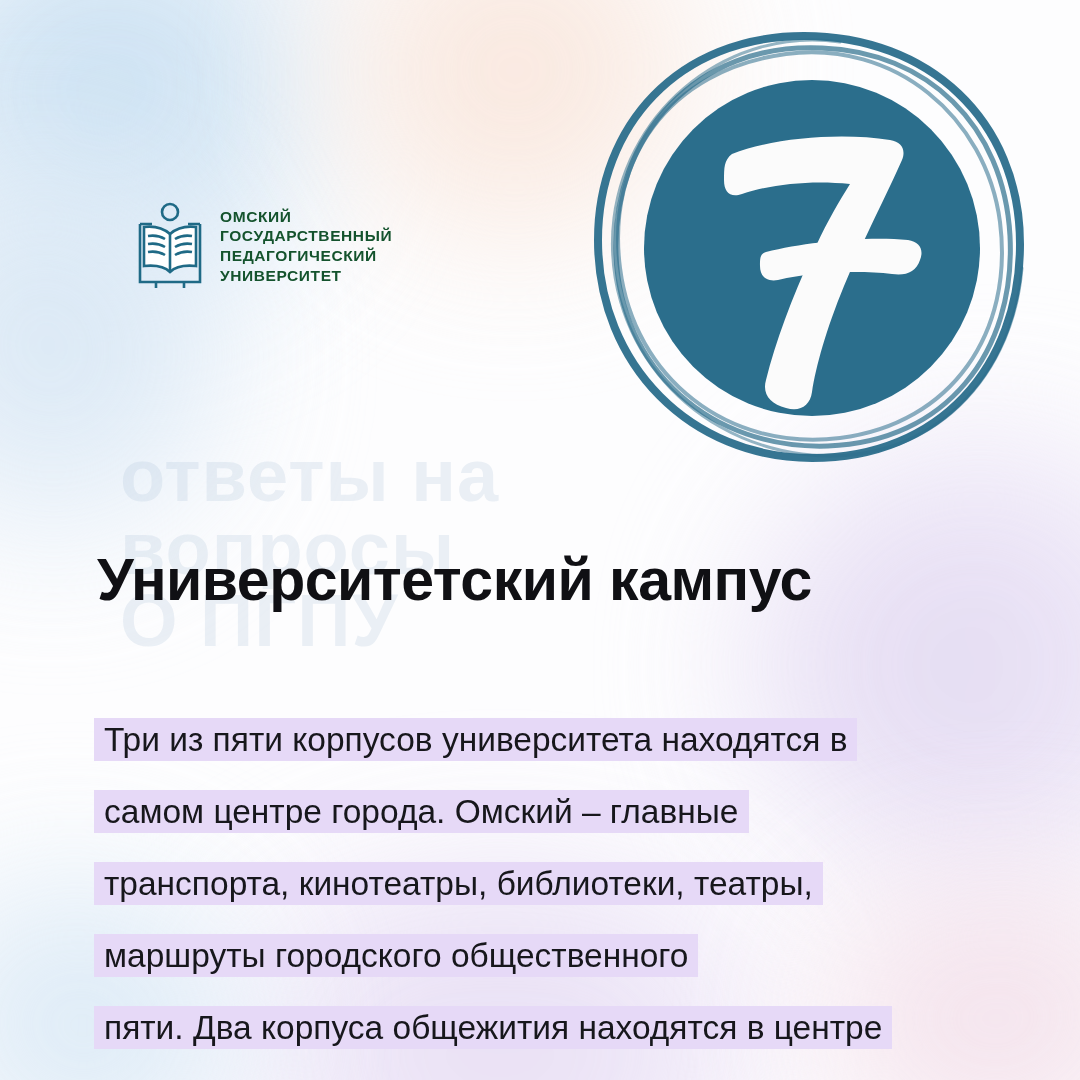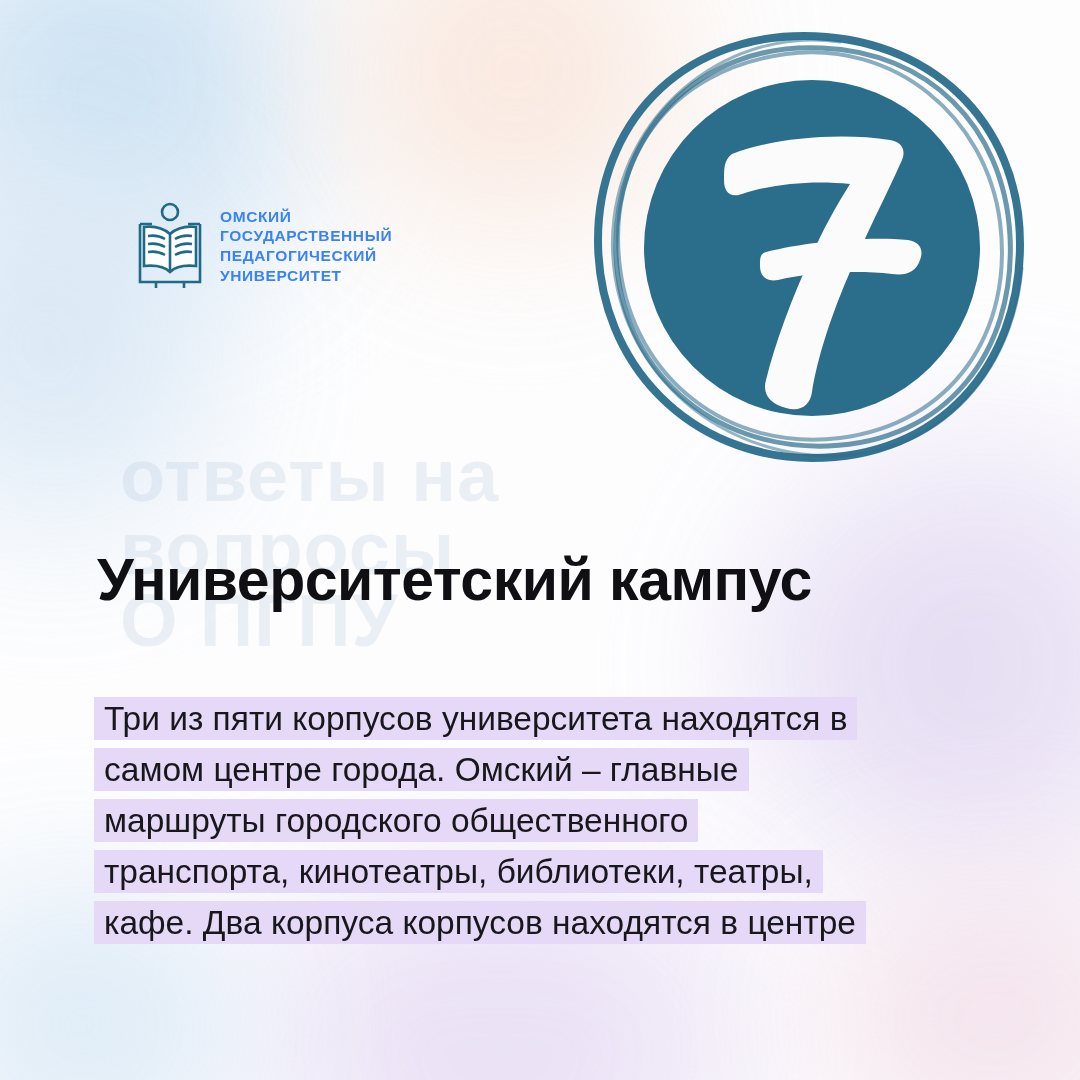--- a/index.html
+++ b/index.html
@@ -92,21 +92,21 @@
     display: flex;
     align-items: center;
     gap: 14px;
   }
   .logo-mark {
     width: 72px;
     height: 92px;
     flex: none;
   }
   .logo-text {
-    color: #3b82f6;
+    color: #14532d;
     font-size: 15.5px;
     font-weight: 700;
     line-height: 1.27;
     letter-spacing: 0.6px;
     text-transform: uppercase;
     white-space: pre-line;
   }
 
   
   .emblem {
@@ -140,20 +140,21 @@
     position: absolute;
     left: 104px;
     top: 694px;
     width: 890px;
     font-size: 33.5px;
     line-height: 1.52;
     color: #17171c;
   }
   .body-text .ln {
     display: block;
+    margin-top: 21px;
   }
   .body-text .ln span.hl {
     background: #e6d9f7;
     box-shadow: 10px 0 0 #e6d9f7, -10px 0 0 #e6d9f7;
     padding: 3px 0;
     display: inline;
   }
 </style>
 </head>
 <body>
@@ -210,18 +211,18 @@
     </svg>
   </div>
 
   <h1 class="headline">
     <span class="line">Университетский кампус</span>
   </h1>
 
   <div class="body-text">
     <span class="ln"><span class="hl">Три из пяти корпусов университета находятся в</span></span>
     <span class="ln"><span class="hl">самом центре города. Омский – главные</span></span>
+    <span class="ln"><span class="hl">транспорта, кинотеатры, библиотеки, театры,</span></span>
     <span class="ln"><span class="hl">маршруты городского общественного</span></span>
-    <span class="ln"><span class="hl">транспорта, кинотеатры, библиотеки, театры,</span></span>
-    <span class="ln"><span class="hl">кафе. Два корпуса корпусов находятся в центре</span></span>
+    <span class="ln"><span class="hl">пяти. Два корпуса общежития находятся в центре</span></span>
   </div>
 
 </div>
 
 </body></html>

